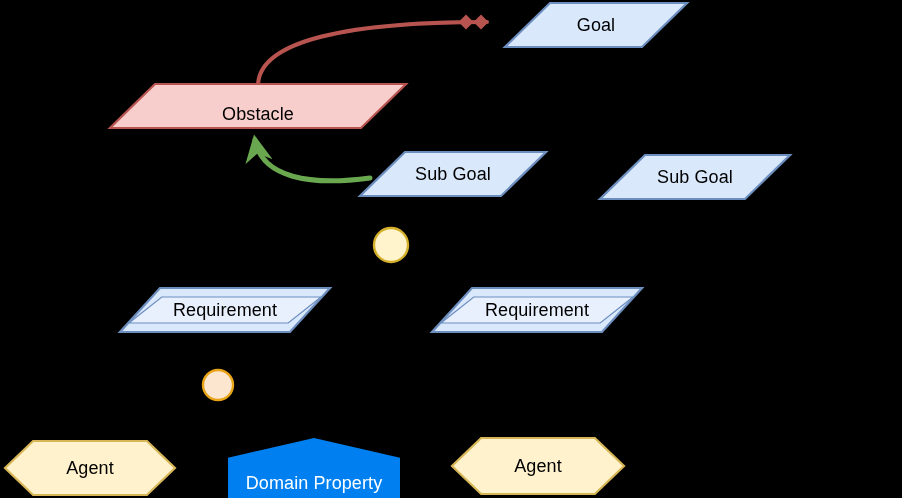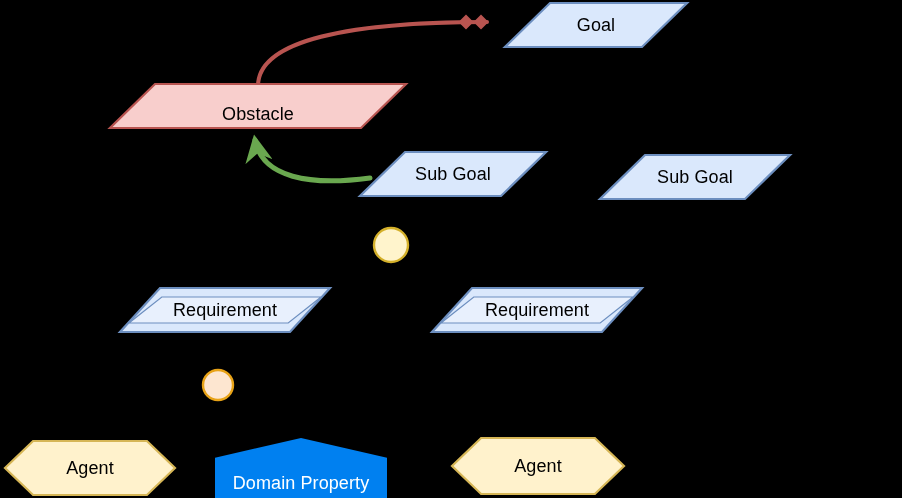--- a/index.html
+++ b/index.html
@@ -114,21 +114,21 @@
         <svg width="36" height="36" viewBox="-3 -3 36 36" style="position: absolute; left: 0px; top: 0px;">
           <ellipse cx="15" cy="15" rx="15" ry="15" fill="#fde6d0" stroke="#e8a317" stroke-width="2.4"></ellipse>
         </svg>
       </div>
       <div class="node" style="left: 2px; top: 438px; width: 170px; height: 54px;">
         <svg width="176" height="60" viewBox="-3 -3 176 60" style="position: absolute; left: 0px; top: 0px;">
           <polygon points="28.080000000000002,0 141.92,0 170,27 141.92,54 28.080000000000002,54 0,27" fill="#fff2cc" stroke="#d6b656" stroke-width="2.2" stroke-linejoin="miter"></polygon>
         </svg>
         <div class="node-label" style="left: 3px; top: 3px; width: 170px; height: 54px;">Agent</div>
       </div>
-      <div class="node" style="left: 212px; top: 435px; width: 172px; height: 60px;">
+      <div class="node" style="left: 225px; top: 435px; width: 172px; height: 60px;">
         <svg width="178" height="66" viewBox="-3 -3 178 66" style="position: absolute; left: 0px; top: 0px;">
           <polygon points="0,19.8 86,0 172,19.8 172,60 0,60" fill="#0080f0" stroke="#0080f0" stroke-width="0" stroke-linejoin="miter"></polygon>
         </svg>
         <div class="node-label inverted" style="left: 3px; top: 3px; width: 172px; height: 60px; padding-top: 15.6px;">Domain Property</div>
       </div>
       <div class="node" style="left: 449px; top: 435px; width: 172px; height: 56px;">
         <svg width="178" height="62" viewBox="-3 -3 178 62" style="position: absolute; left: 0px; top: 0px;">
           <polygon points="29.12,0 142.88,0 172,28 142.88,56 29.12,56 0,28" fill="#fff2cc" stroke="#d6b656" stroke-width="2.2" stroke-linejoin="miter"></polygon>
         </svg>
         <div class="node-label" style="left: 3px; top: 3px; width: 172px; height: 56px;">Agent</div>

